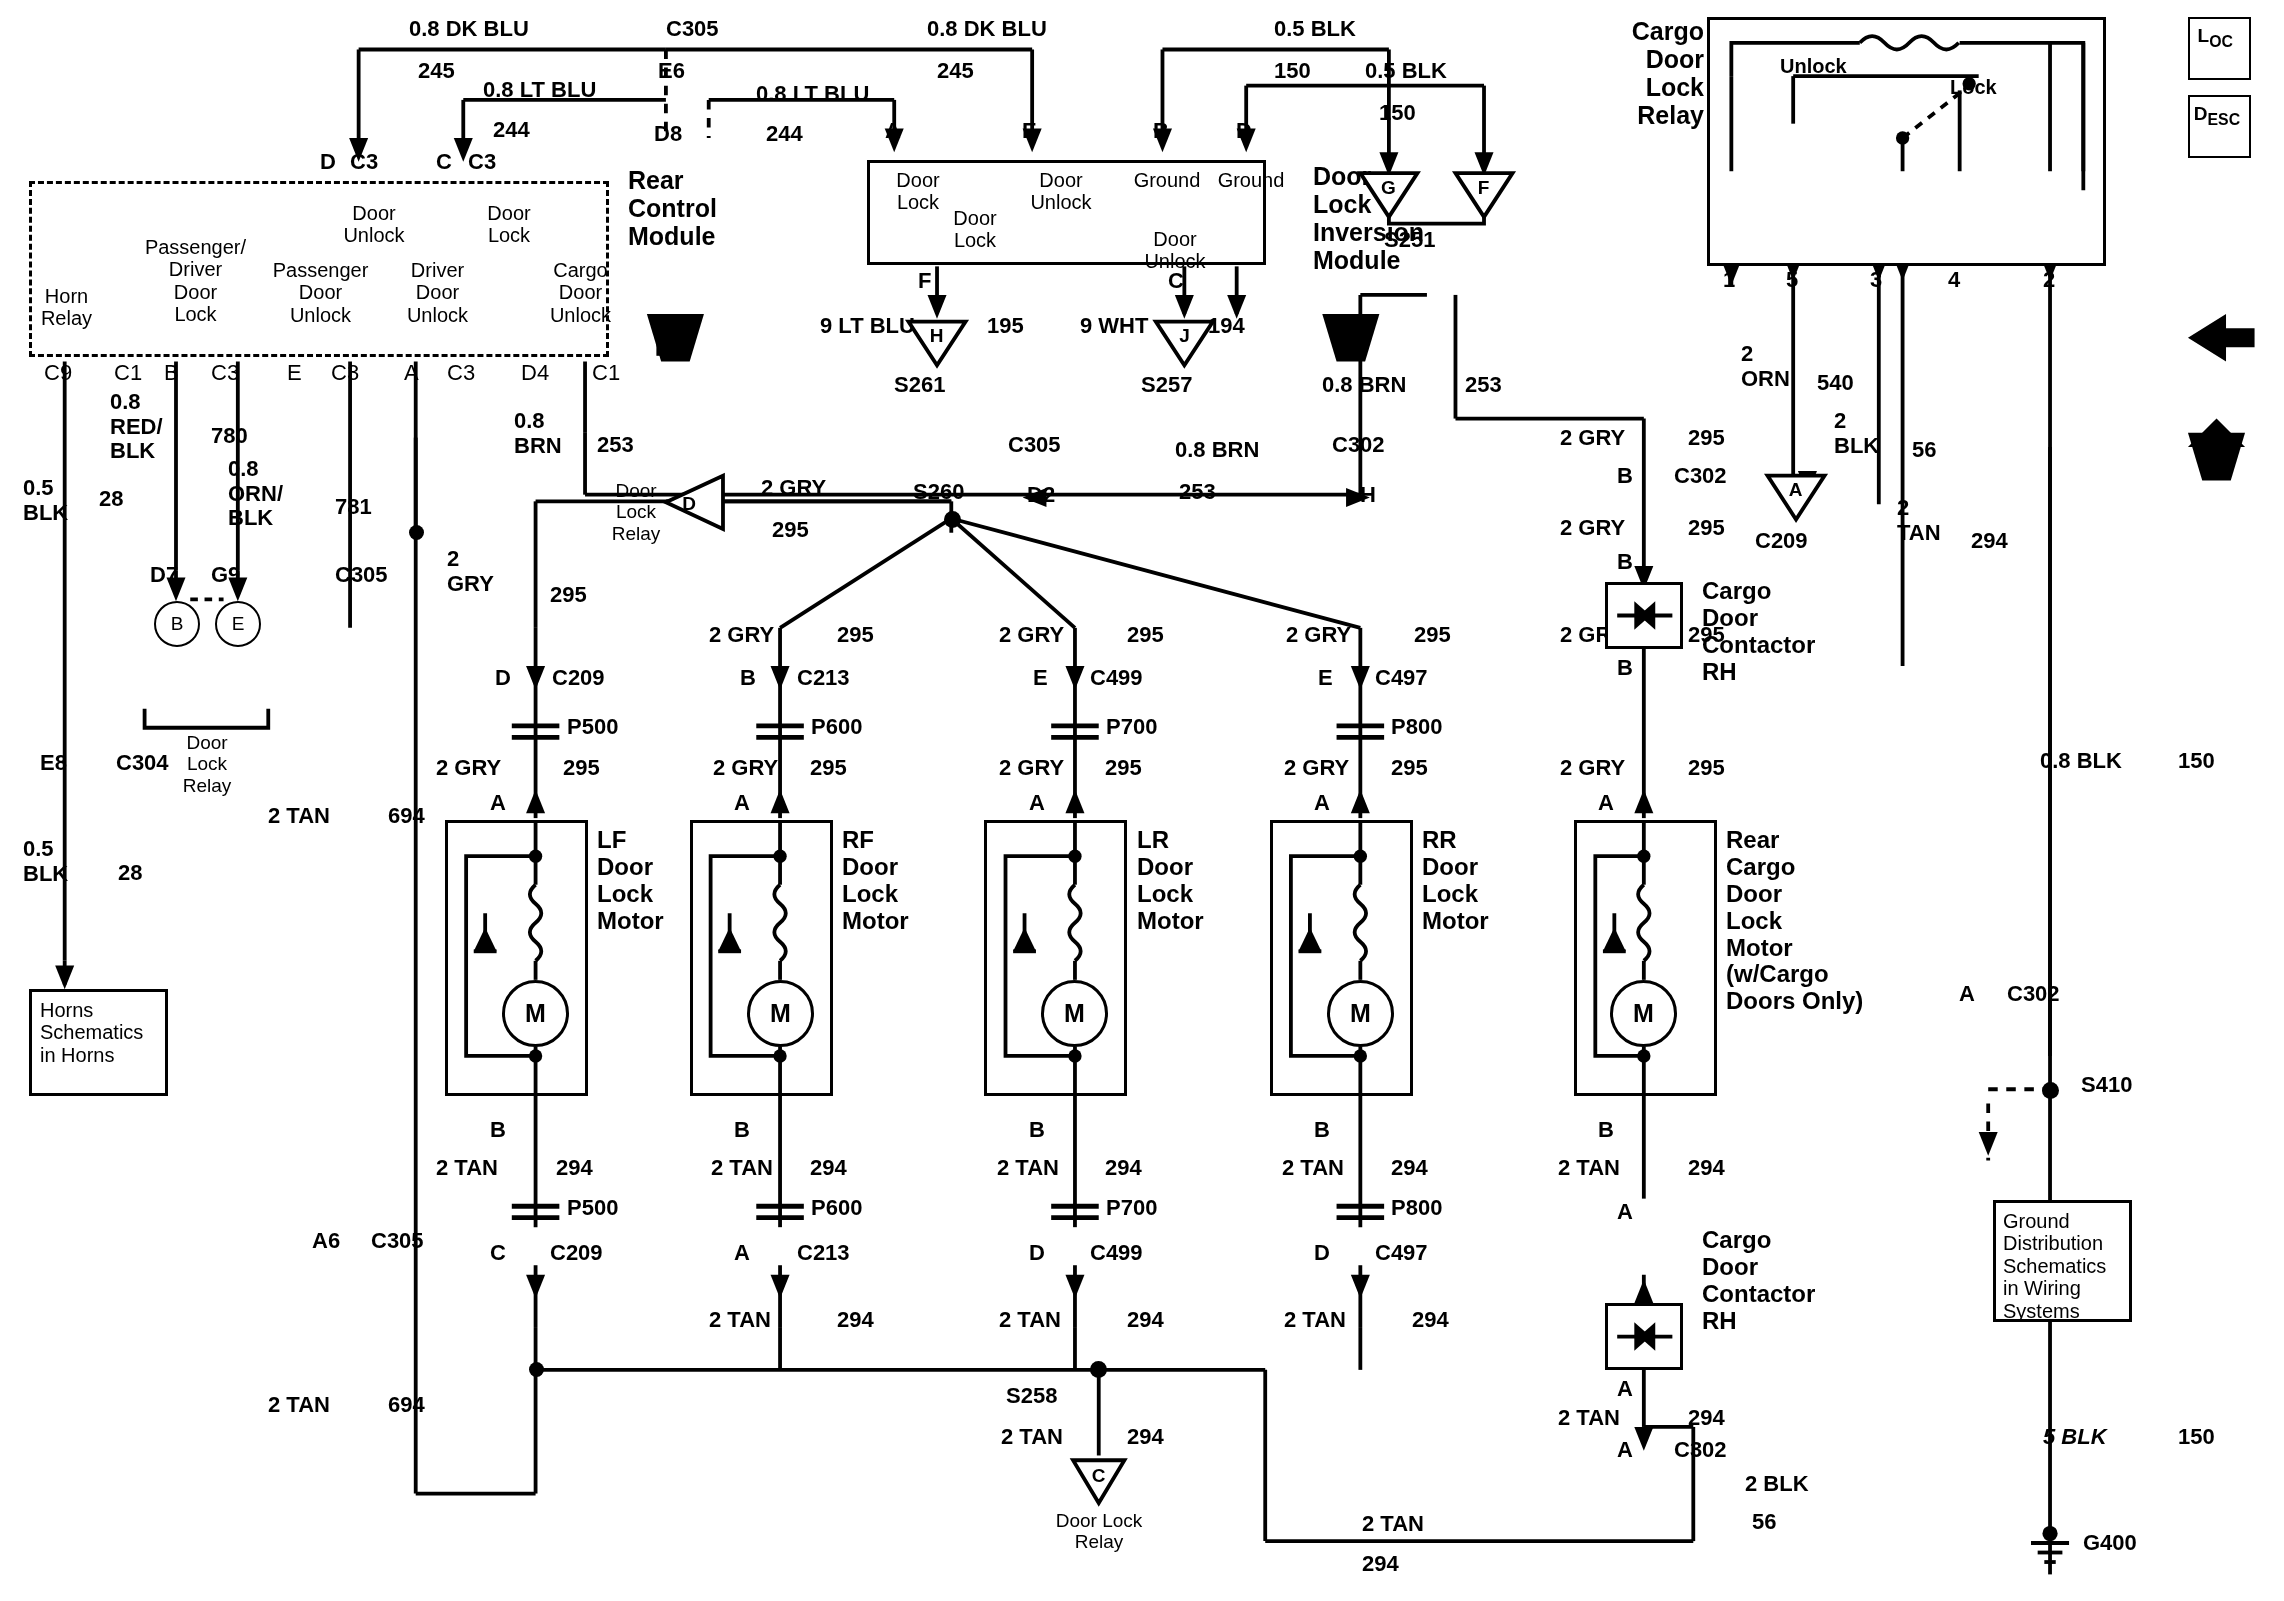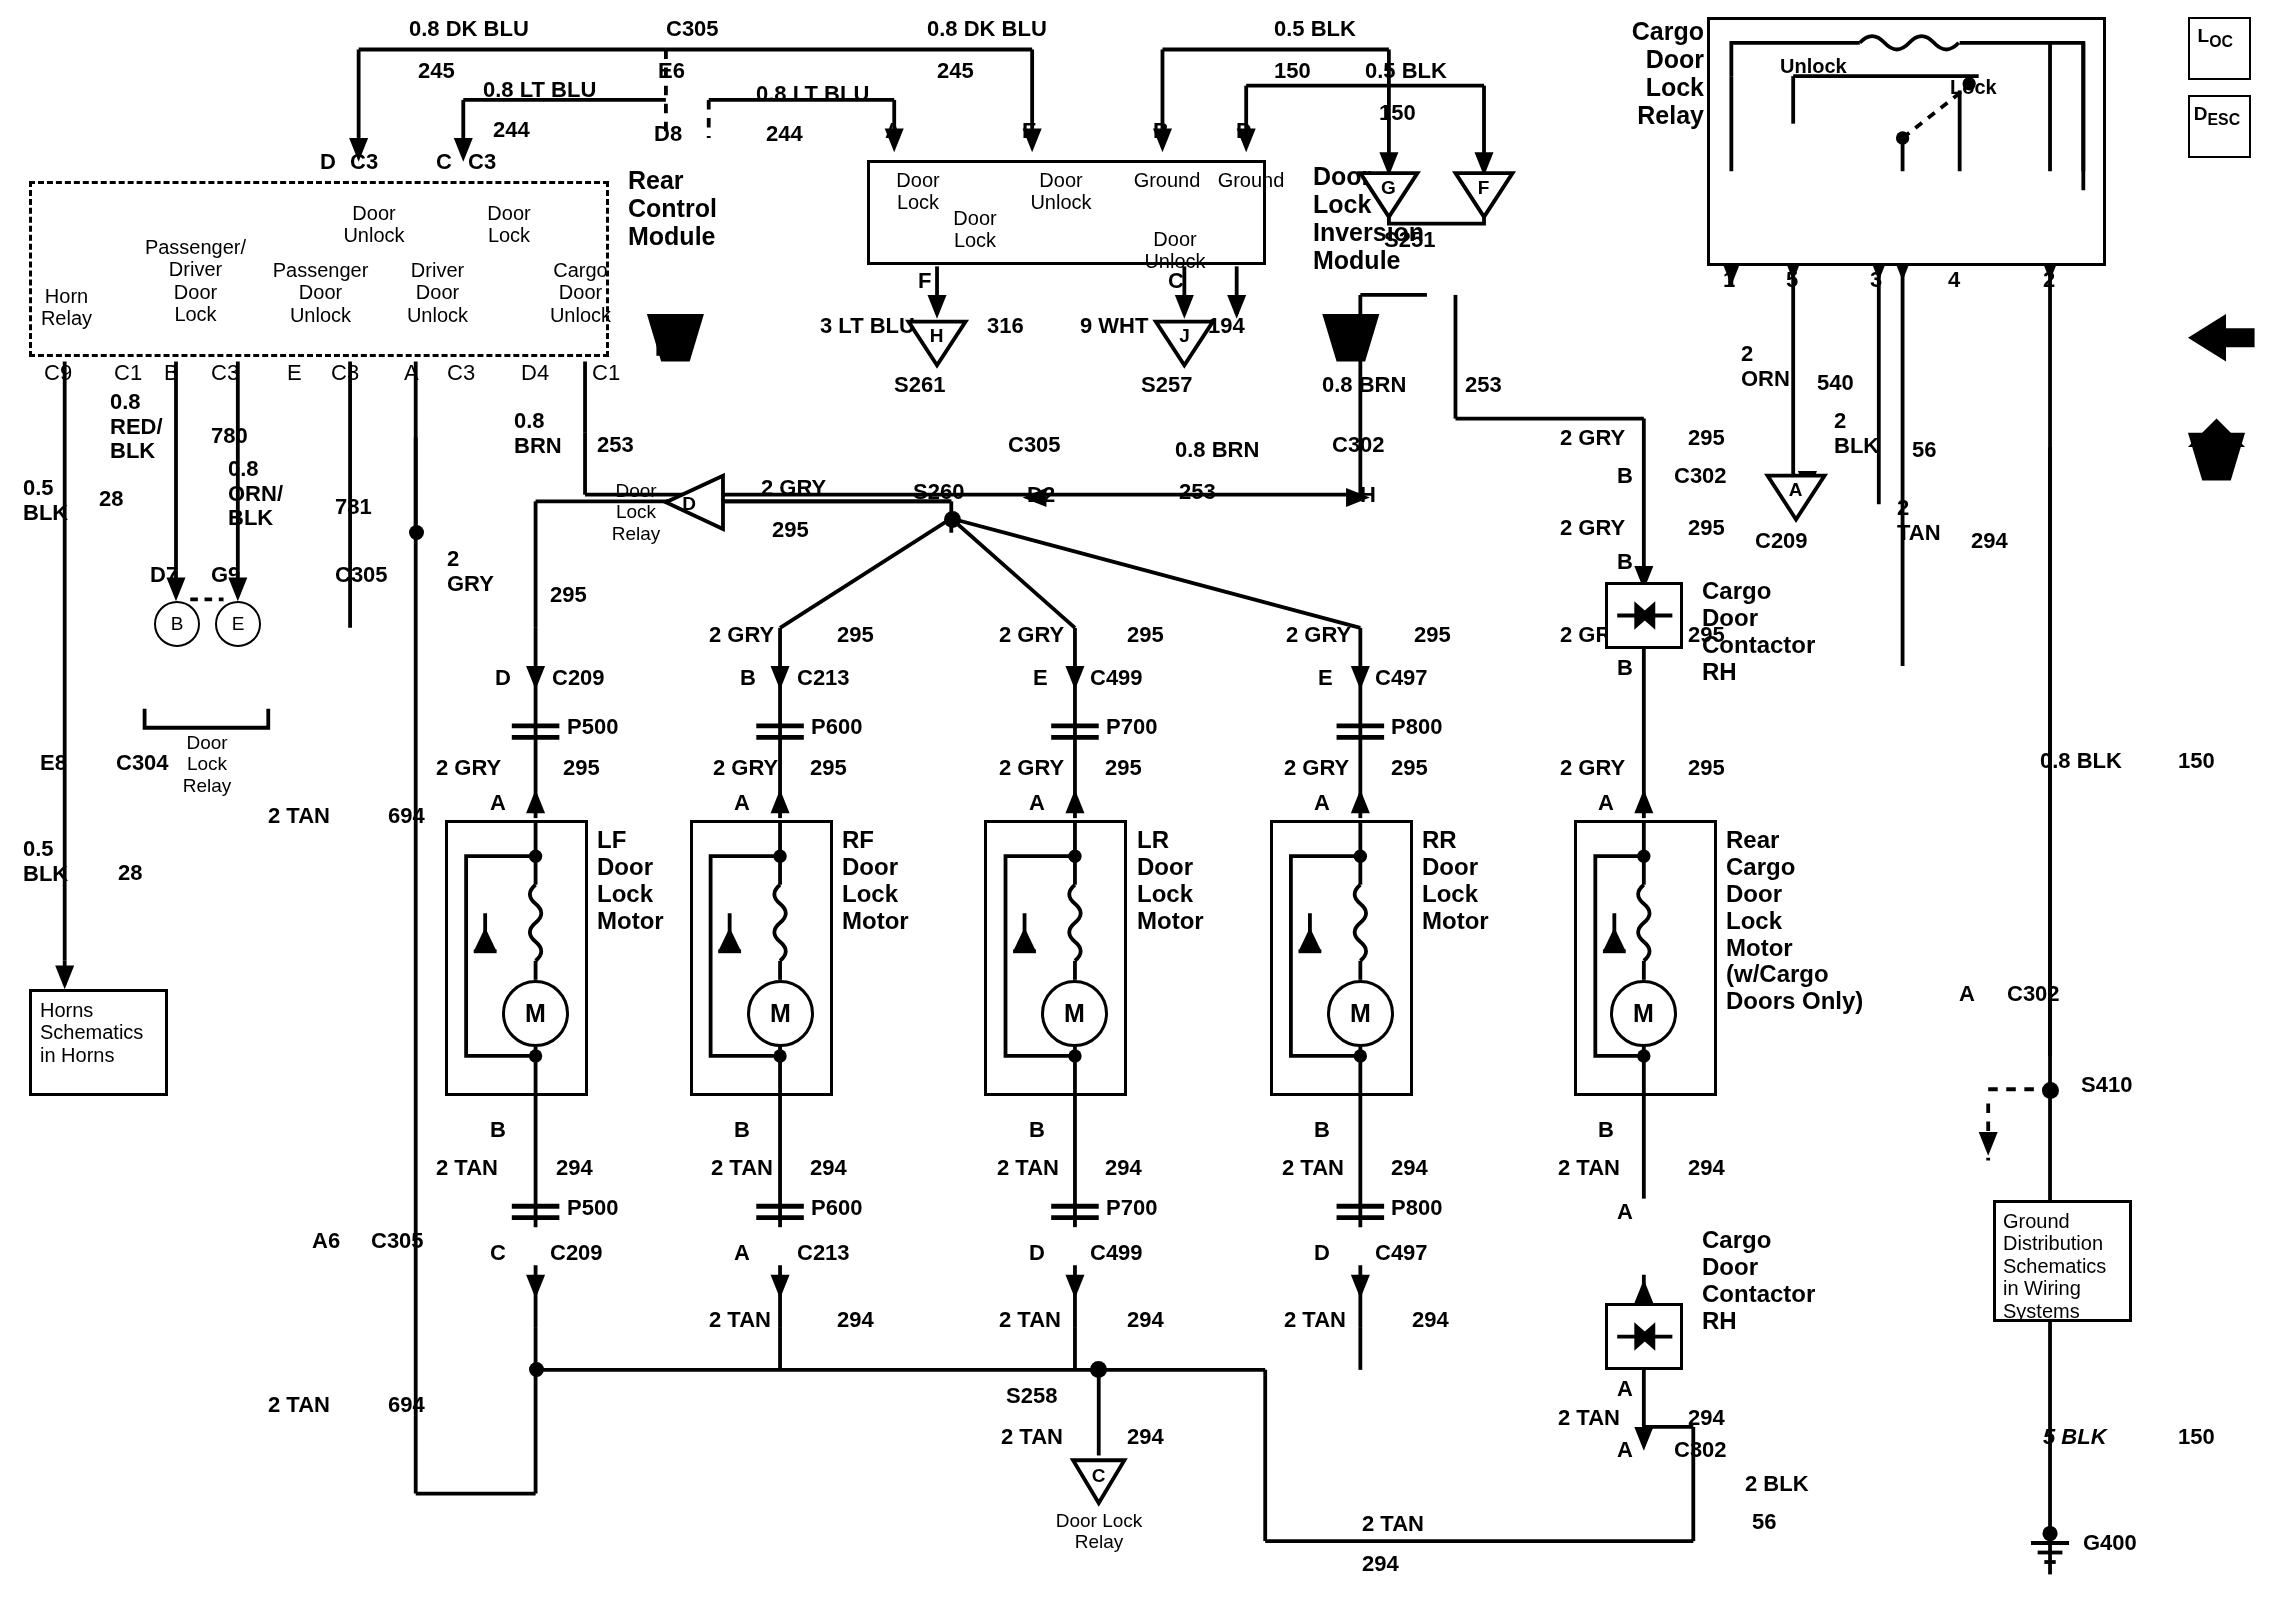--- a/index.html
+++ b/index.html
@@ -263,22 +263,22 @@
   <div class="lbl c" style="left:1132px;top:228px;width:86px;font-size:20px;">Door
 Unlock</div>
 
   <div class="lbl b" style="left:885px;top:119px;">A</div>
   <div class="lbl b" style="left:1022px;top:119px;">E</div>
   <div class="lbl b" style="left:1153px;top:119px;">B</div>
   <div class="lbl b" style="left:1236px;top:119px;">D</div>
   <div class="lbl b" style="left:918px;top:269px;">F</div>
   <div class="lbl b" style="left:1168px;top:269px;">C</div>
 
-  <div class="lbl b" style="left:820px;top:314px;">3 LT BLU</div>
-  <div class="lbl b" style="left:987px;top:314px;">316</div>
+  <div class="lbl b" style="left:820px;top:314px;">9 LT BLU</div>
+  <div class="lbl b" style="left:987px;top:314px;">195</div>
   <div class="lbl b" style="left:1080px;top:314px;">9 WHT</div>
   <div class="lbl b" style="left:1208px;top:314px;">194</div>
 
   <div class="box" style="left:1707px;top:17px;width:399px;height:249px;"></div>
   <div class="lbl b" style="left:1628px;top:17px;font-size:25px;text-align:right;width:76px;">Cargo
 Door
 Lock
 Relay</div>
   <div class="lbl b" style="left:1780px;top:55px;font-size:20px;">Unlock</div>
   <div class="lbl b" style="left:1950px;top:76px;font-size:20px;">Lock</div>

